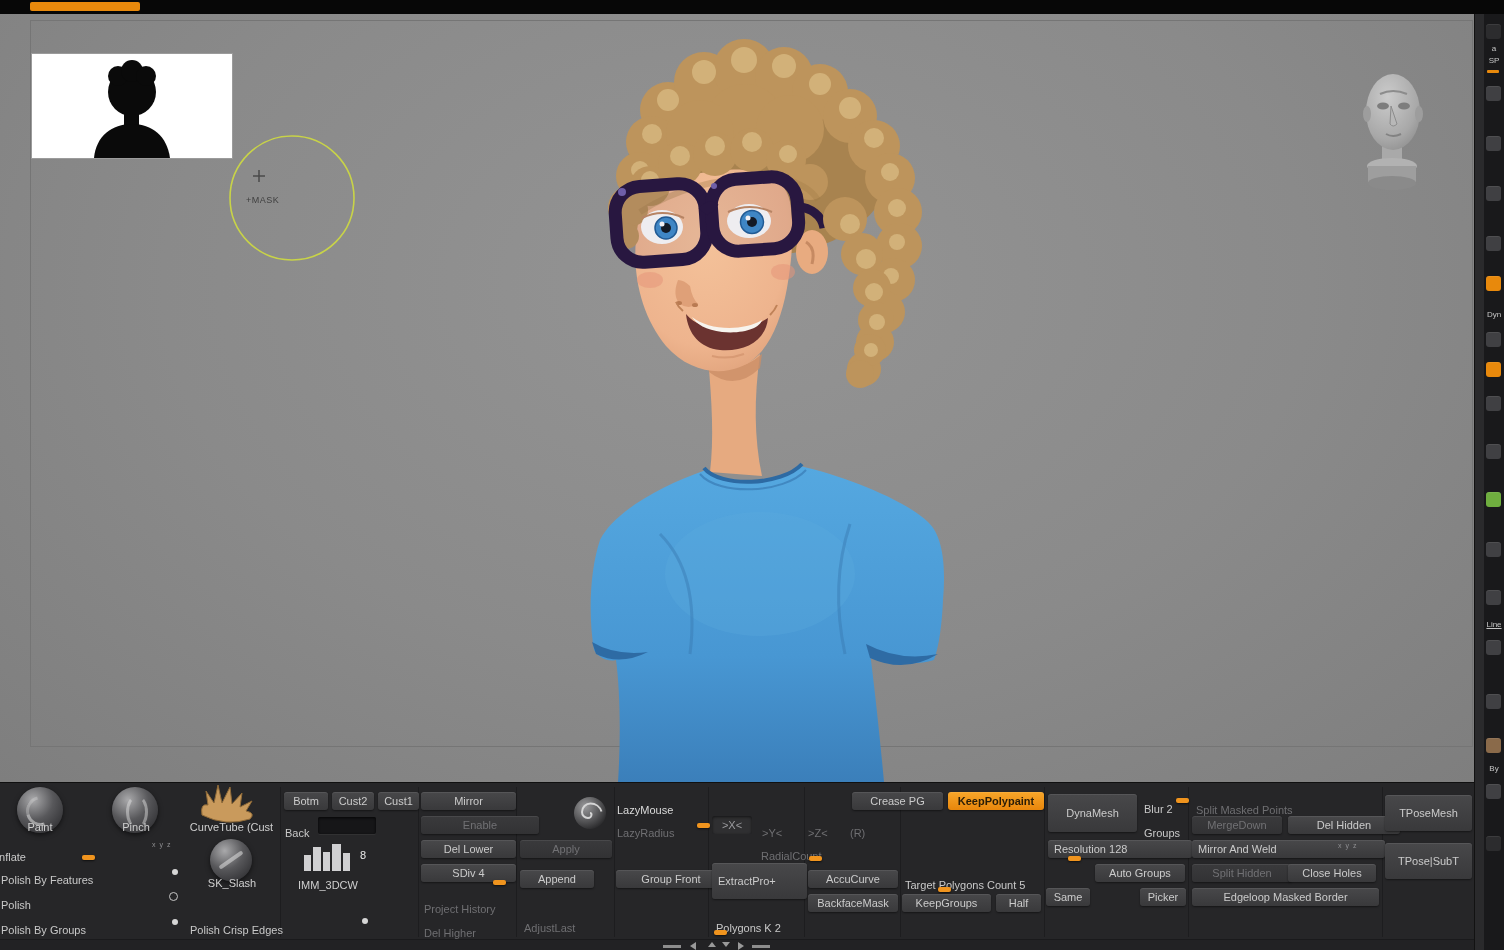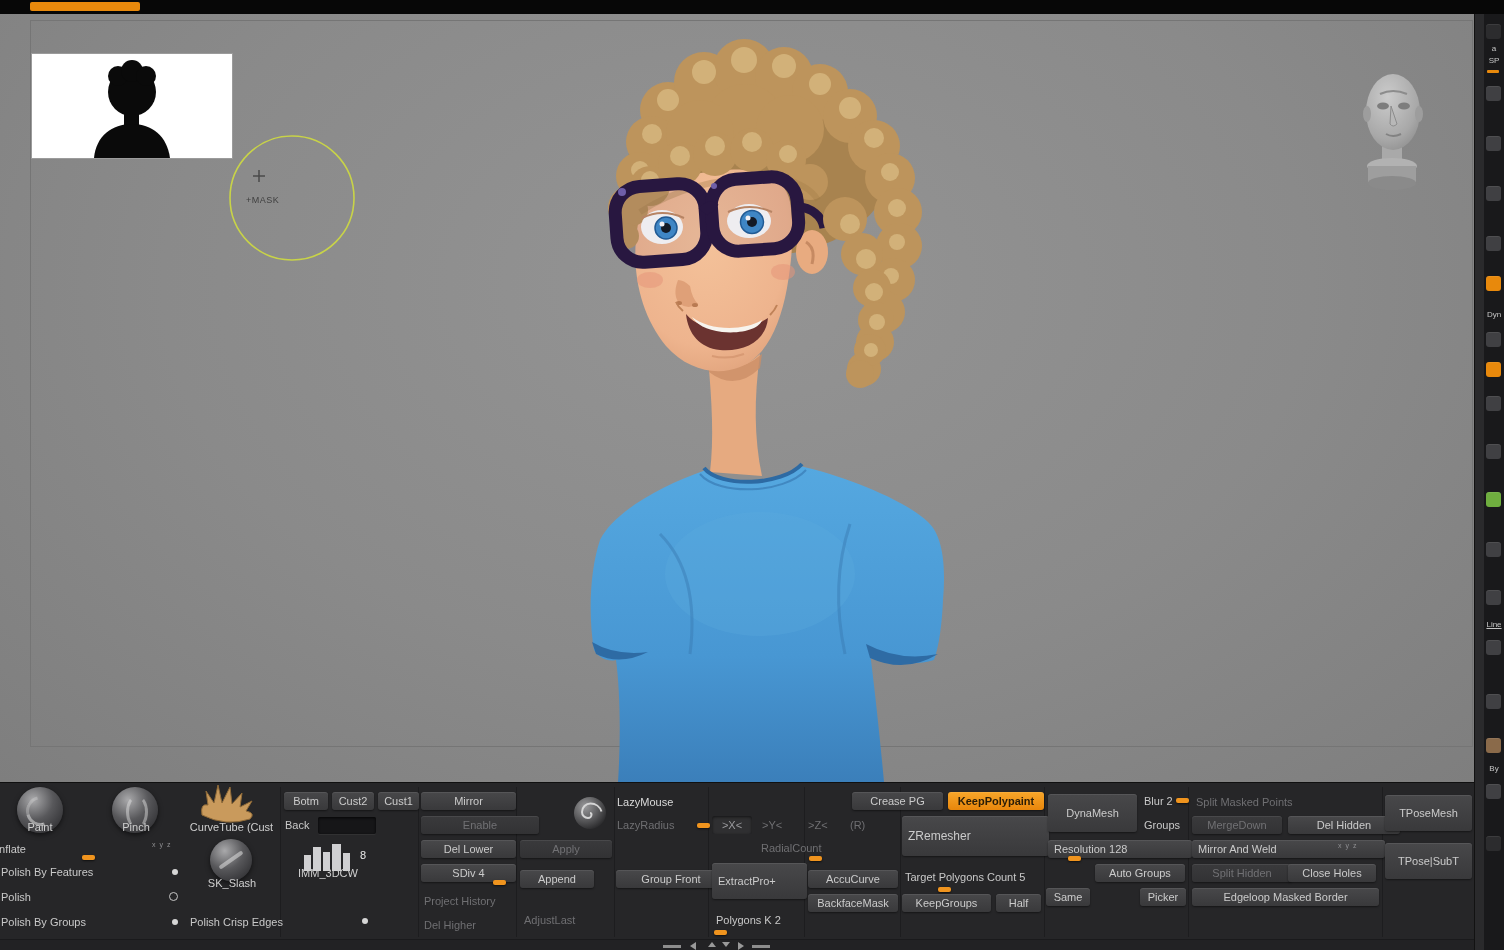--- a/index.html
+++ b/index.html
@@ -31,21 +31,21 @@
 
   
   .bottom{position:absolute;left:0;top:782px;width:1474px;height:168px;background:#262628;border-top:1px solid #101010;}
   .btn{position:absolute;height:18px;display:flex;align-items:center;justify-content:center;
        background:linear-gradient(#48484a,#39393b);border-radius:3px;color:#cbcbcb;font-size:11px;
        box-shadow:inset 0 1px 0 rgba(255,255,255,.08),0 1px 2px rgba(0,0,0,.45);white-space:nowrap;overflow:hidden;}
   .btn.dis{color:#717174;background:linear-gradient(#3a3a3c,#323234);}
   .btn.act{background:linear-gradient(#f7a62a,#e8860b);color:#2a1c06;font-weight:bold;}
   .btn.pressed{background:#2f2f31;box-shadow:inset 0 1px 3px rgba(0,0,0,.6);color:#9b9b9e;}
   .btn.left{justify-content:flex-start;padding-left:6px;}
-  .lbl{position:absolute;color:#c9c9c9;font-size:11px;white-space:nowrap;}
+  .lbl{position:absolute;color:#c9c9c9;font-size:11px;white-space:nowrap;margin-top:8px;}
   .lbl.dim{color:#6f6f72;text-align:right;}
   .lbl.bright{color:#dadada;}
   .sl{position:absolute;width:13px;height:5px;background:#f0941e;border-radius:2px;box-shadow:0 1px 2px rgba(0,0,0,.6);}
   .dot{position:absolute;width:6px;height:6px;border-radius:50%;background:#d6d6d6;}
   .ring{position:absolute;width:7px;height:7px;border-radius:50%;border:1.5px solid #c6c6c6;}
   .brush{position:absolute;width:46px;height:46px;border-radius:50%;
          background:radial-gradient(circle at 35% 28%,#a9a9ab 0%,#58585b 45%,#232326 100%);
          box-shadow:0 2px 5px rgba(0,0,0,.55);}
   .brush.sm{width:42px;height:42px;}
   .brush.paint::after{content:"";position:absolute;left:9px;top:9px;width:24px;height:24px;border-radius:50%;
@@ -327,21 +327,21 @@
 
     <svg style="position:absolute;left:302px;top:58px" width="50" height="32" viewBox="0 0 50 32">
       <g fill="#d0d0d2">
         <rect x="2" y="14" width="7" height="16"></rect>
           <rect x="11" y="6" width="8" height="24"></rect>
         <rect x="21" y="11" width="7" height="19"></rect>
           <rect x="30" y="3" width="9" height="27"></rect>
         <rect x="41" y="12" width="7" height="18"></rect>
       </g>
     </svg>
-    <div class="brush-label" style="left:290px;top:84px;width:76px">IMM_3DCW</div>
+    <div class="brush-label" style="left:290px;top:96px;width:76px">IMM_3DCW</div>
     <div class="badge" style="left:360px;top:66px">8</div>
 
     <div class="lbl" style="left:-4px;top:60px">Inflate</div>
     <div class="sl" style="left:82px;top:72px"></div>
     <div class="tinytext" style="left:152px;top:58px">x y z</div>
     <div class="lbl" style="left:1px;top:83px">Polish By Features</div>
     <div class="dot" style="left:172px;top:86px"></div>
     <div class="lbl" style="left:1px;top:108px">Polish</div>
     <div class="ring" style="left:169px;top:109px"></div>
     <div class="lbl" style="left:1px;top:133px">Polish By Groups</div>
@@ -392,21 +392,20 @@
     <div class="btn left" style="left:712px;top:80px;width:89px;height:36px">ExtractPro+</div>
     <div class="lbl" style="left:716px;top:131px">Polygons K 2</div>
     <div class="sl" style="left:714px;top:147px"></div>
 
     <div class="btn" style="left:808px;top:87px;width:90px">AccuCurve</div>
     <div class="btn" style="left:808px;top:111px;width:90px">BackfaceMask</div>
 
     <div class="btn" style="left:852px;top:9px;width:91px">Crease PG</div>
     <div class="btn act" style="left:948px;top:9px;width:96px">KeepPolypaint</div>
 
-    <div class="btn left" style="left:902px;top:33px;width:141px;height:40px;font-size:12px">ZRemesher</div>
     <div class="lbl" style="left:905px;top:88px">Target Polygons Count 5</div>
     <div class="sl" style="left:938px;top:104px"></div>
     <div class="btn" style="left:902px;top:111px;width:89px">KeepGroups</div>
     <div class="btn" style="left:996px;top:111px;width:45px">Half</div>
     <div class="btn" style="left:1046px;top:105px;width:44px">Same</div>
 
     <div class="btn" style="left:1048px;top:11px;width:89px;height:38px">DynaMesh</div>
     <div class="lbl" style="left:1144px;top:12px">Blur 2</div>
     <div class="sl" style="left:1176px;top:15px"></div>
     <div class="lbl" style="left:1144px;top:36px">Groups</div>

